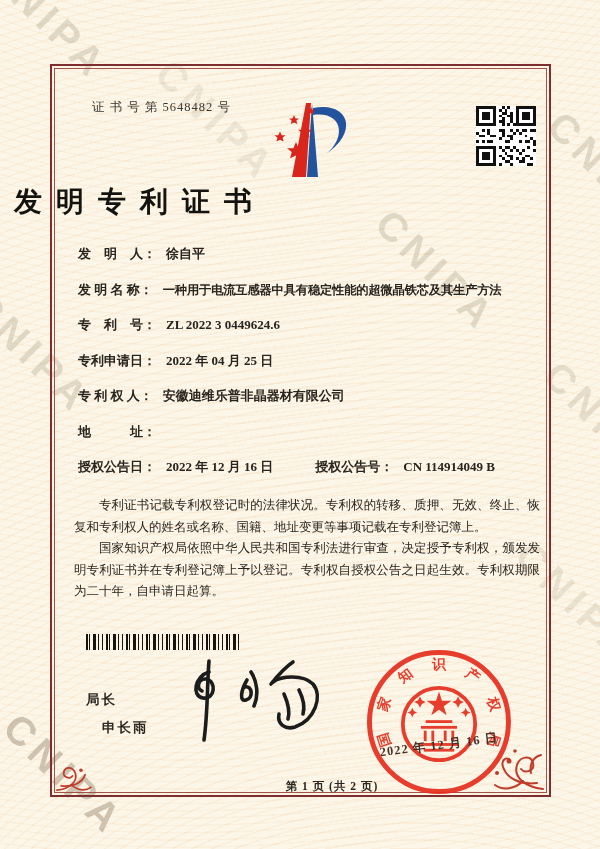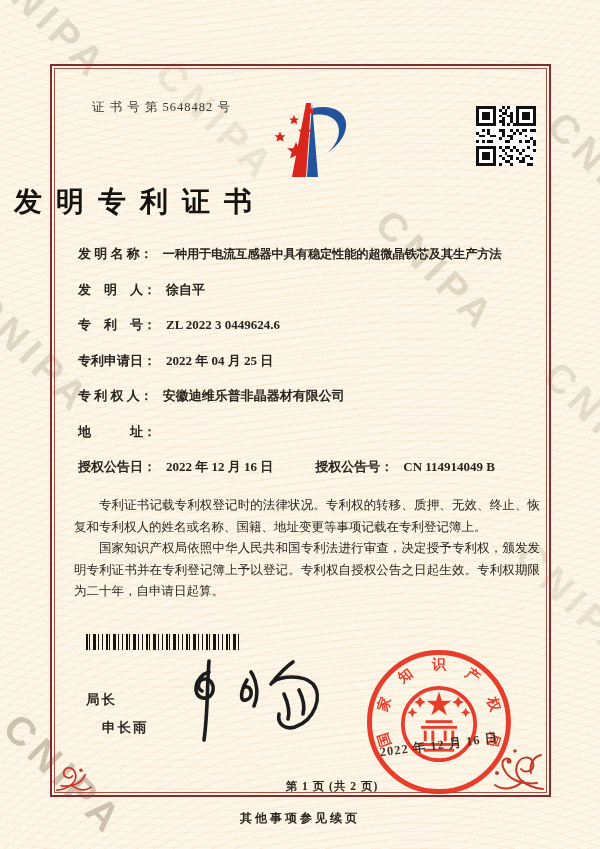--- a/index.html
+++ b/index.html
@@ -195,27 +195,27 @@
       <rect x="19" y="18" width="1" height="1"></rect>
         <rect x="15" y="19" width="2" height="1"></rect>
         <rect x="18" y="20" width="2" height="1"></rect>
         <rect x="20" y="12" width="1" height="2"></rect>
     </g>
   </svg>
 
   <div class="title">发明专利证书</div>
 
   <div class="fields">
+    <div class="field-row">
+      <span class="field-label">发　明　人：</span>
+      <span class="field-value">徐自平</span>
+    </div>
     <div class="field-row long">
       <span class="field-label">发 明 名 称：</span>
       <span class="field-value">一种用于电流互感器中具有稳定性能的超微晶铁芯及其生产方法</span>
-    </div>
-    <div class="field-row">
-      <span class="field-label">发　明　人：</span>
-      <span class="field-value">徐自平</span>
     </div>
     <div class="field-row">
       <span class="field-label">专　利　号：</span>
       <span class="field-value">ZL 2022 3 0449624.6</span>
     </div>
     <div class="field-row">
       <span class="field-label">专利申请日：</span>
       <span class="field-value">2022 年 04 月 25 日</span>
     </div>
     <div class="field-row">
@@ -282,15 +282,14 @@
         <rect x="55" y="53" width="3" height="11"></rect>
         <rect x="21" y="66" width="42" height="3"></rect>
         <rect x="26" y="72" width="32" height="3"></rect>
       </g>
       <path d="M26 80 q16 9 32 0" fill="none" stroke="#e6301f" stroke-width="3"></path>
     </svg>
     <div class="seal-date">2022 年 12 月 16 日</div>
   </div>
 
   <div class="page-info">第 1 页 (共 2 页)</div>
-  <div class="cont-note">其他事项参见续页</div>
 
 </div>
 
 </body></html>

